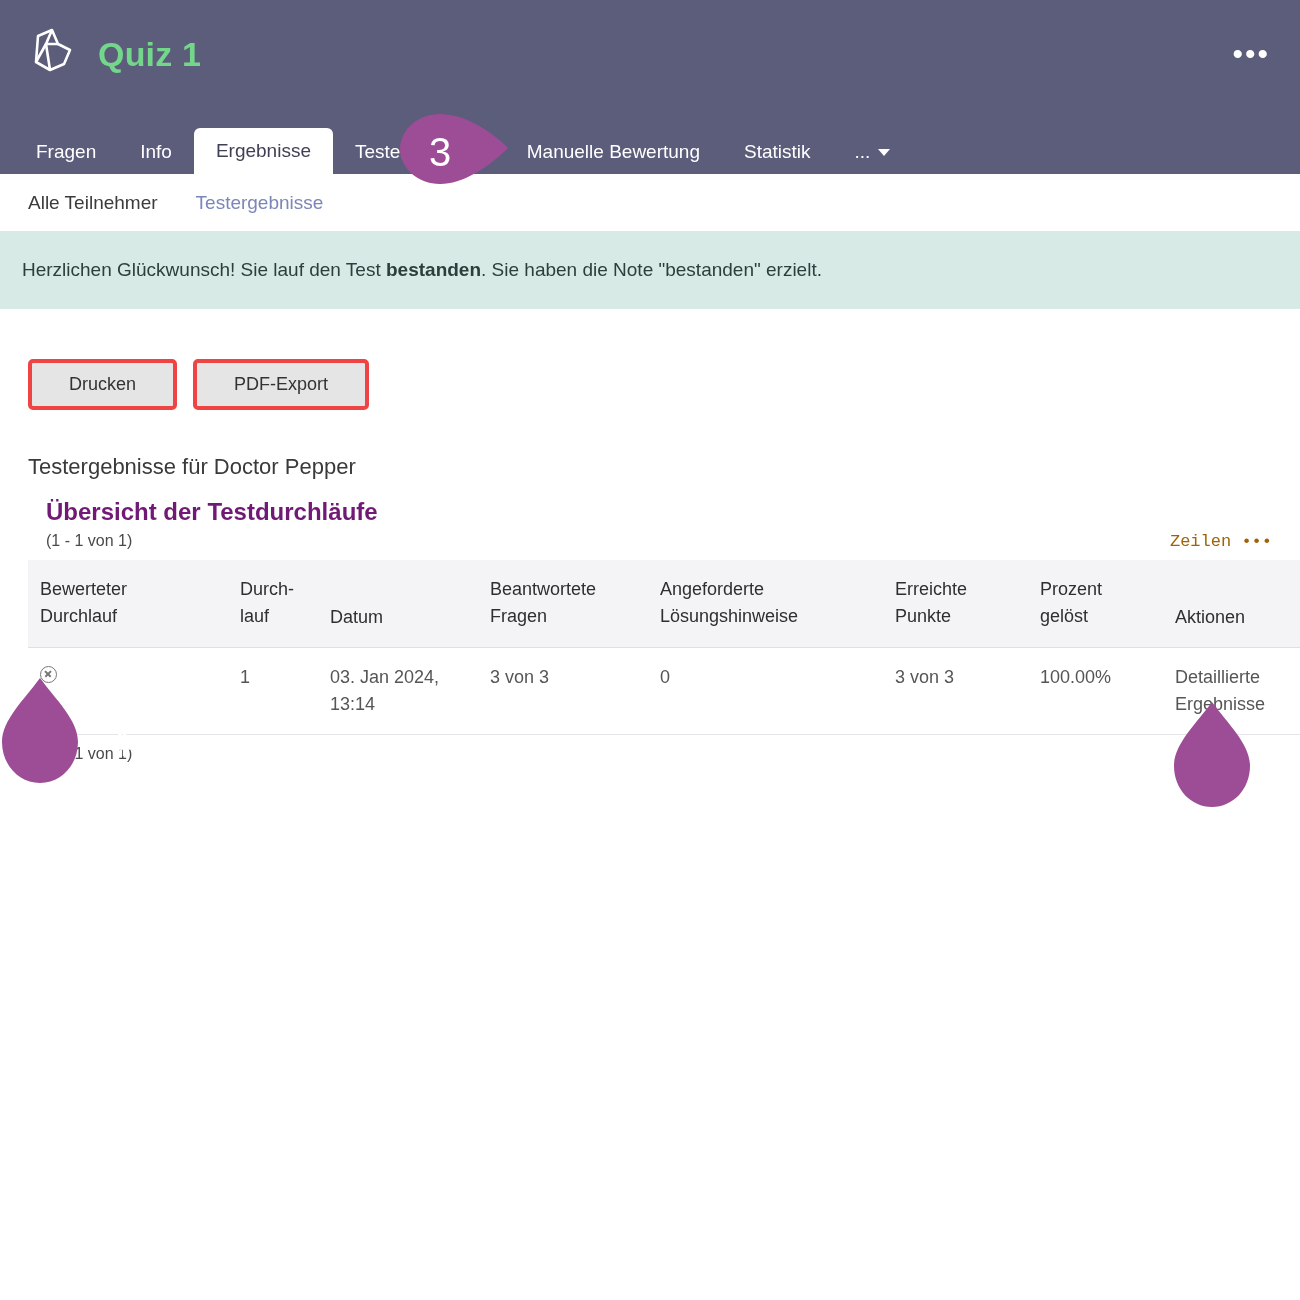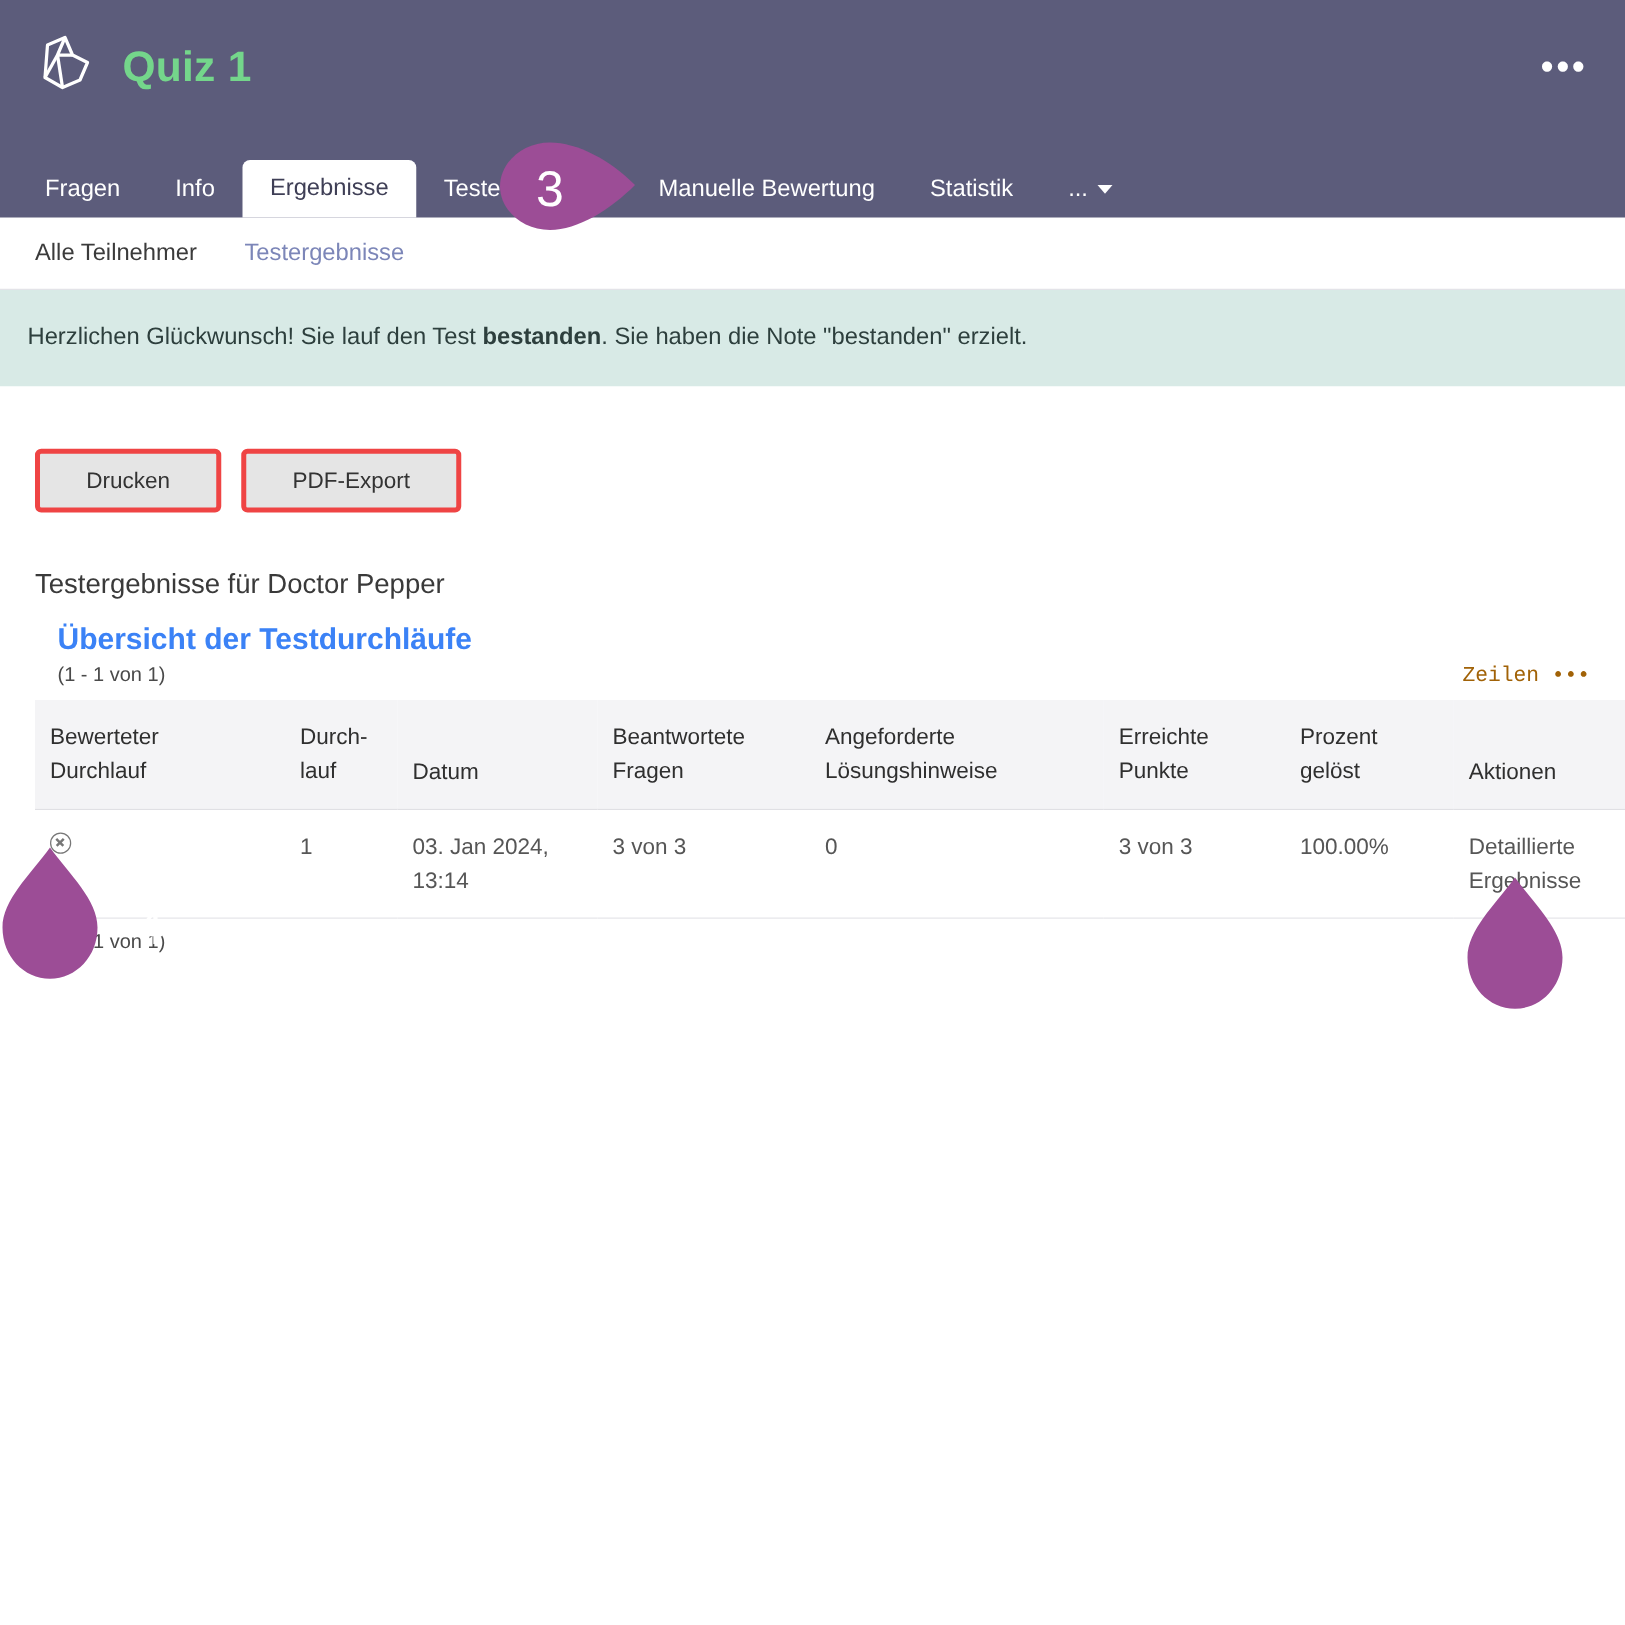--- a/index.html
+++ b/index.html
@@ -122,21 +122,21 @@
   }
 
   .page-title {
     font-size: 22px;
     color: #3a3a3a;
     margin: 44px 0 0 0;
     font-weight: normal;
   }
   .section-title {
     font-size: 24px;
-    color: #3b82f6;
+    color: #701a75;
     margin: 18px 0 0 18px;
     font-weight: bold;
   }
   .count-line {
     font-size: 16px;
     color: #4a4a4a;
     margin: 6px 0 0 18px;
   }
   .rows-ctl {
     position: absolute;

